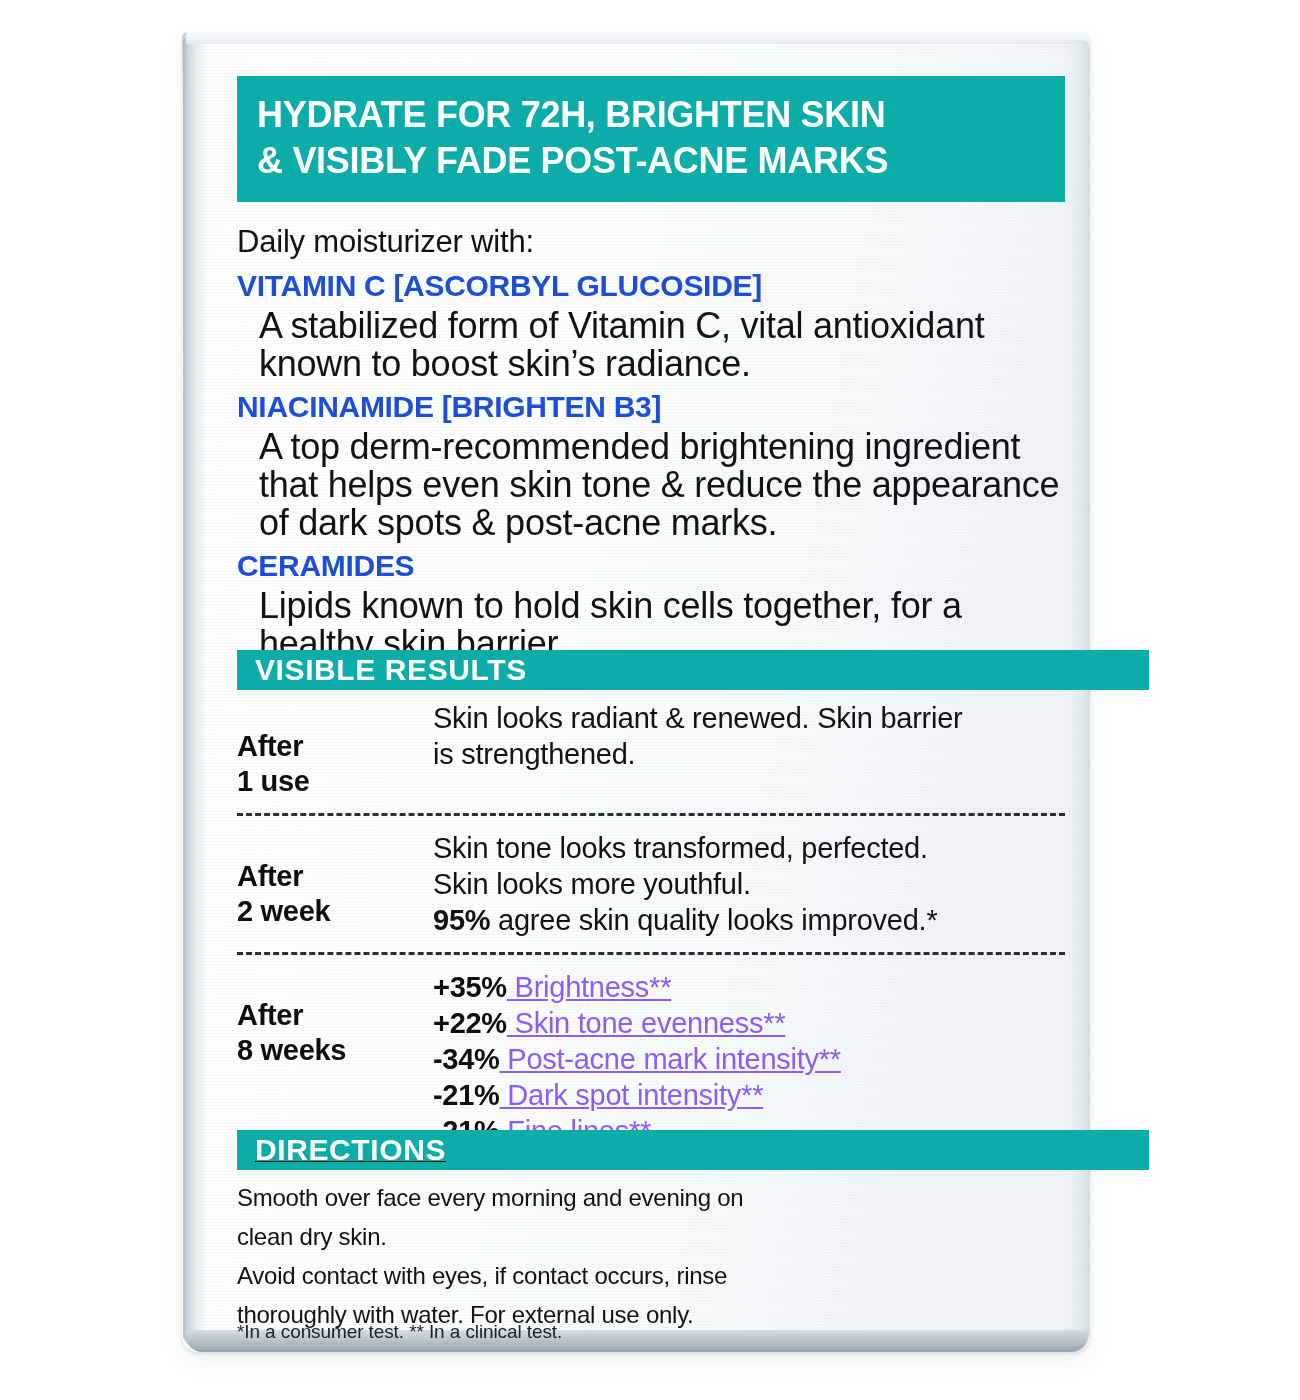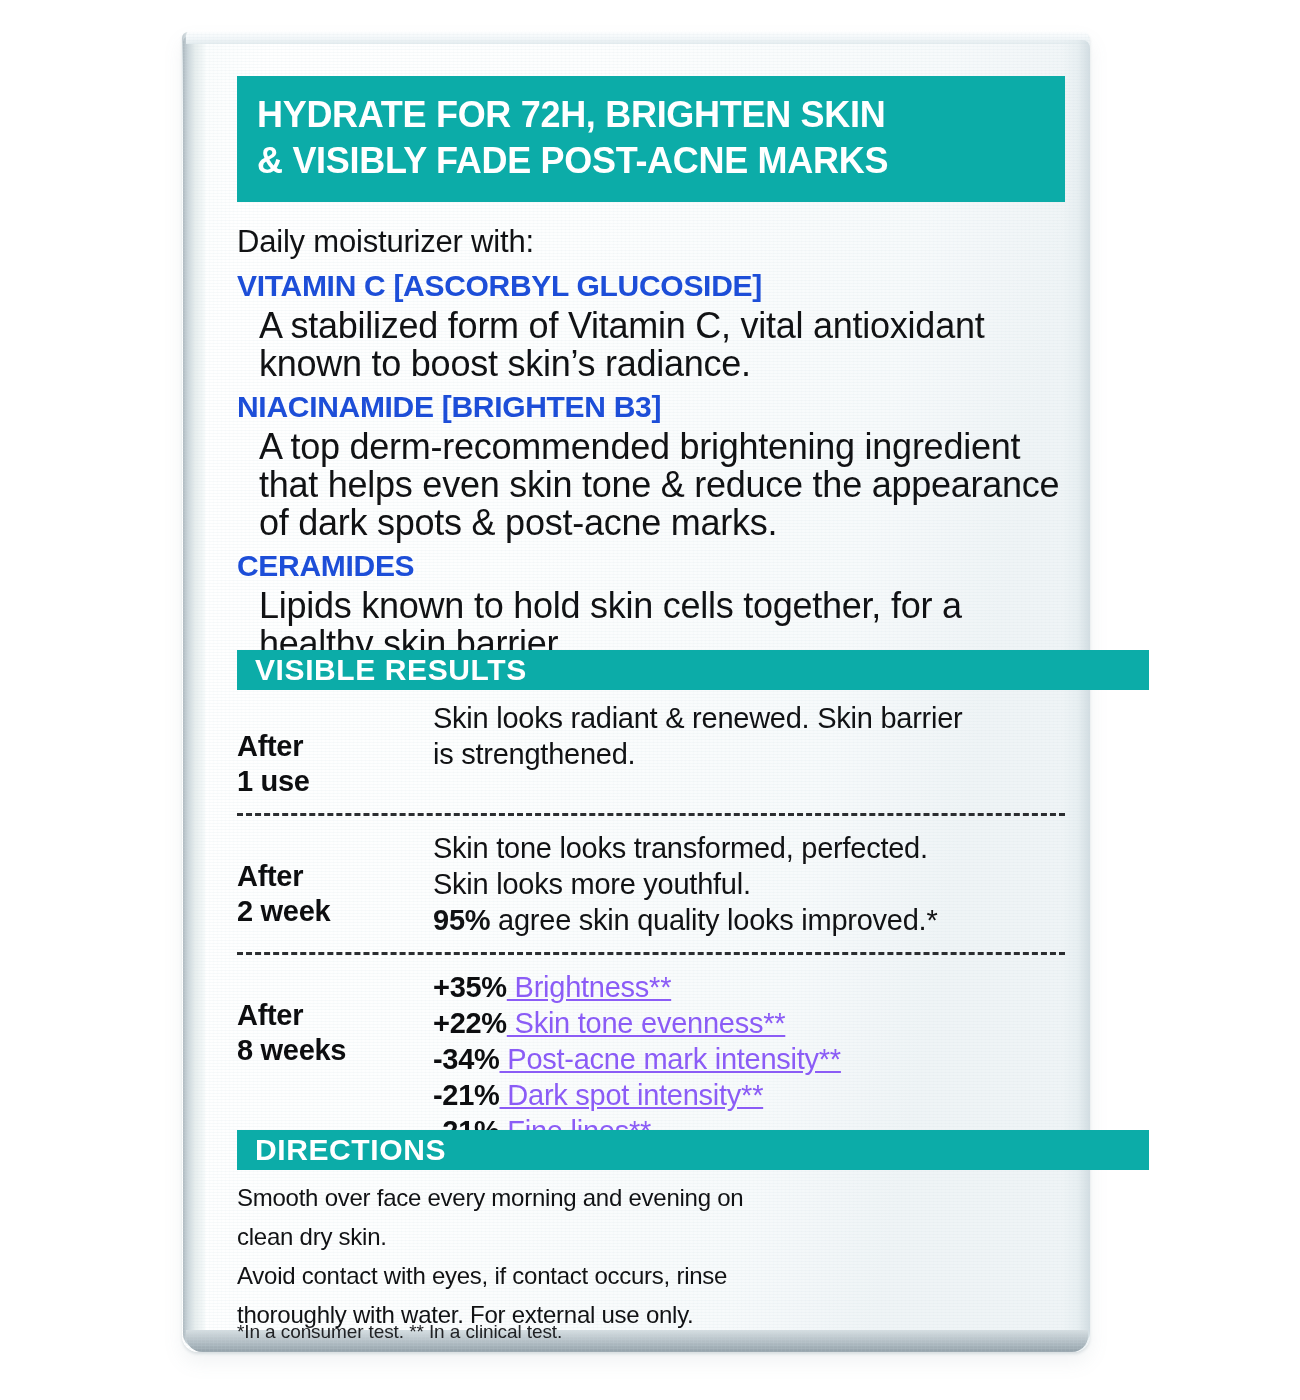--- a/index.html
+++ b/index.html
@@ -171,21 +171,21 @@
     padding-left: 18px;
   }
   .section-bar span {
     color: #ffffff;
     font-weight: bold;
     font-size: 30px;
     line-height: 40px;
     letter-spacing: 0.6px;
   }
   #bar-visible-results { top: 618px; }
-  #bar-directions { top: 1098px; }
+  #bar-directions { top: 1098px; text-decoration: underline; }
 
   
   .results {
     position: absolute;
     left: 0;
     top: 668px;
     width: 828px;
   }
   .result-row {
     display: flex;

